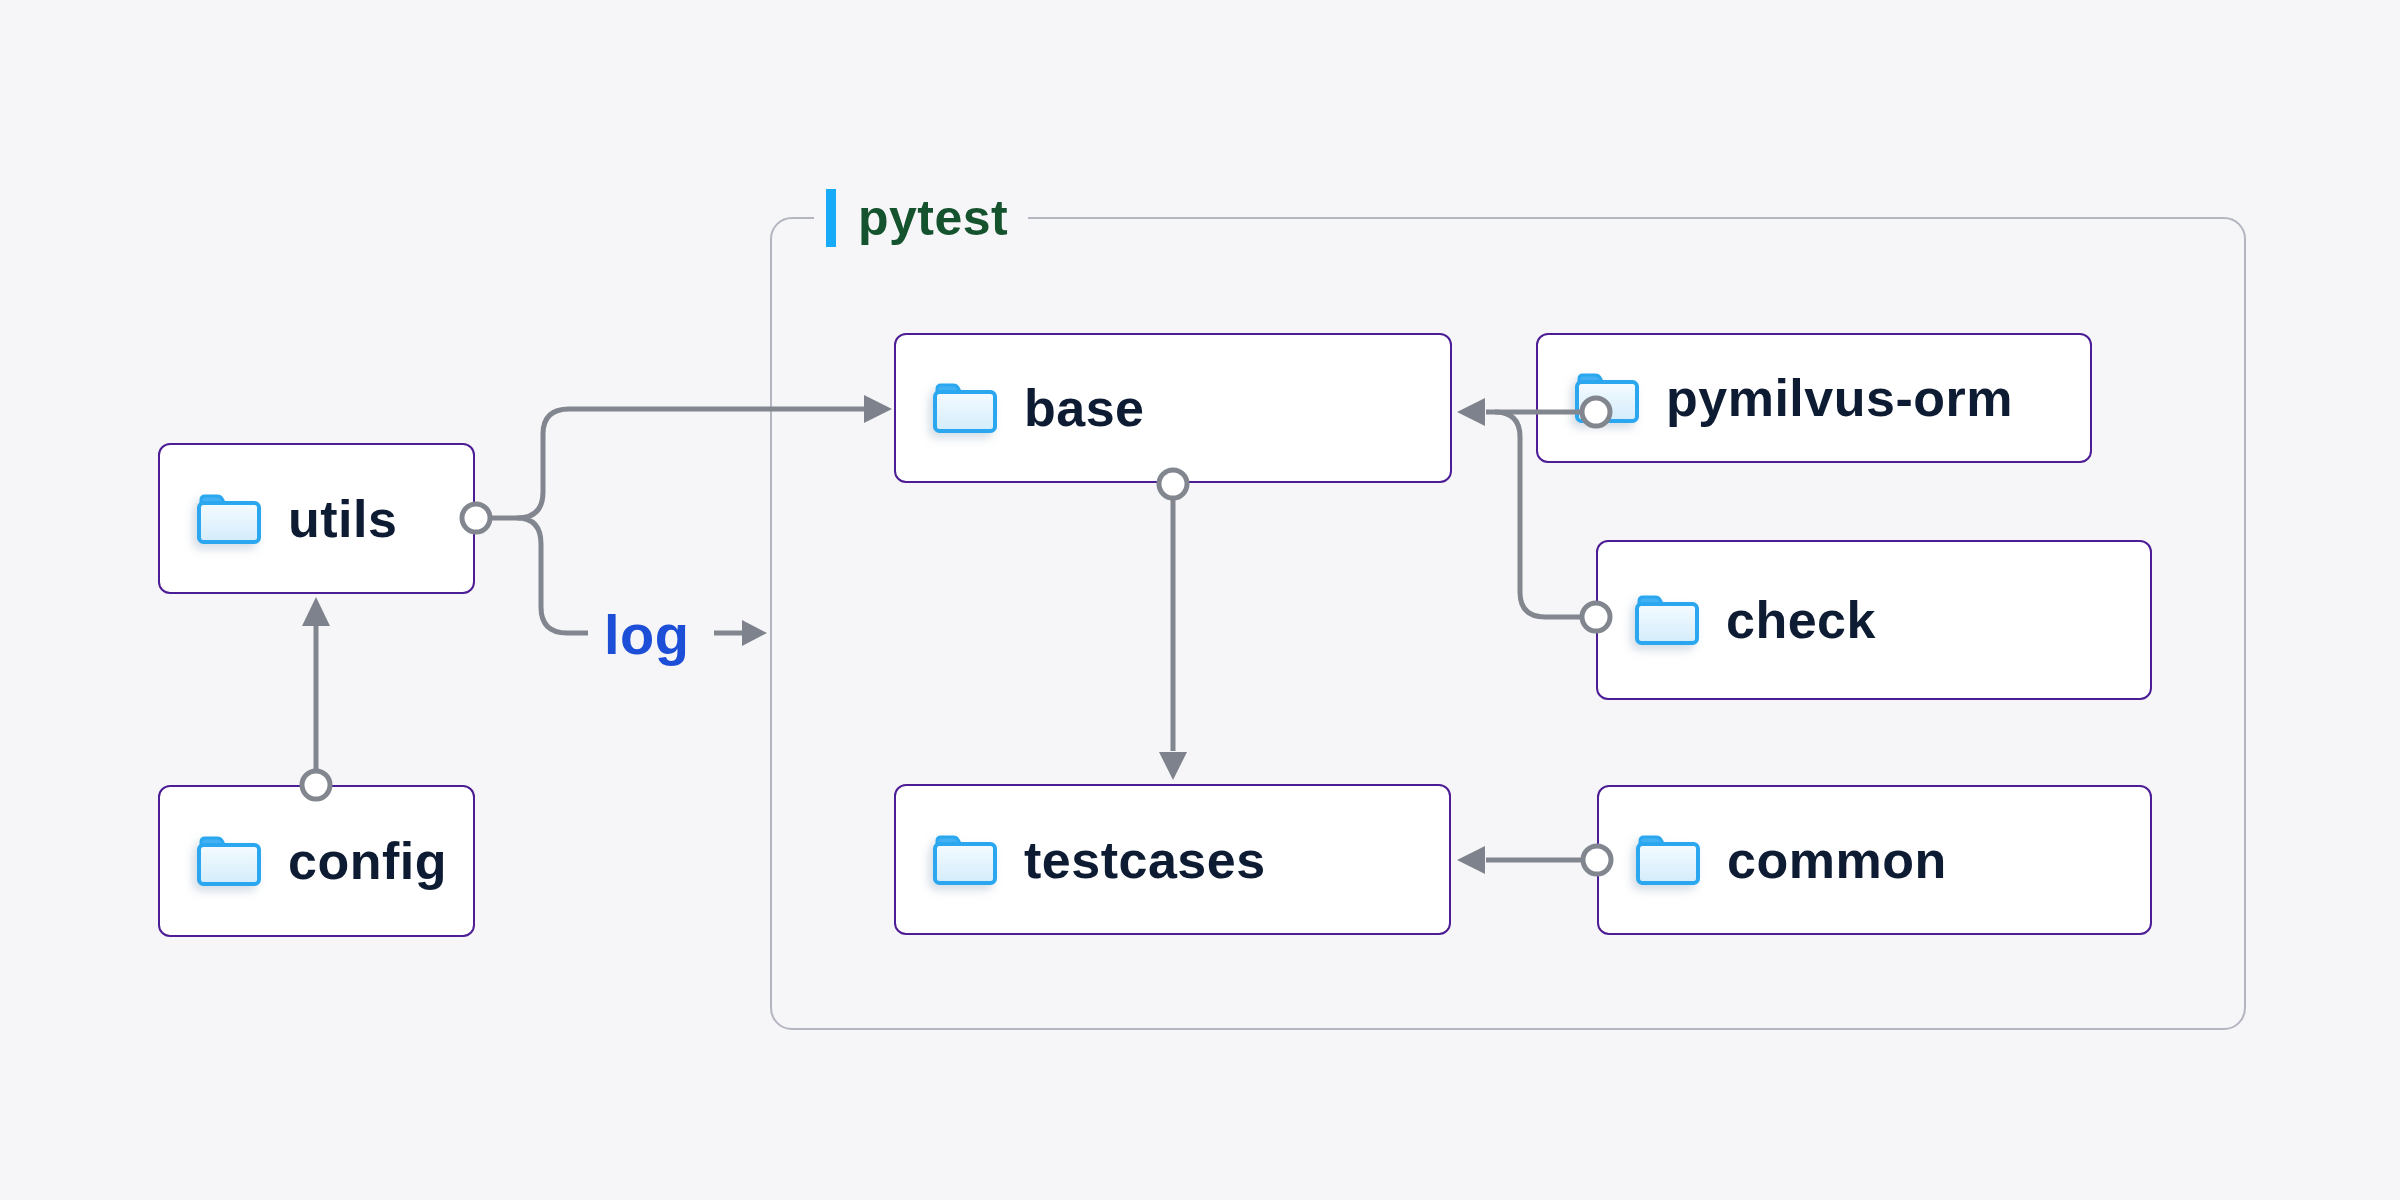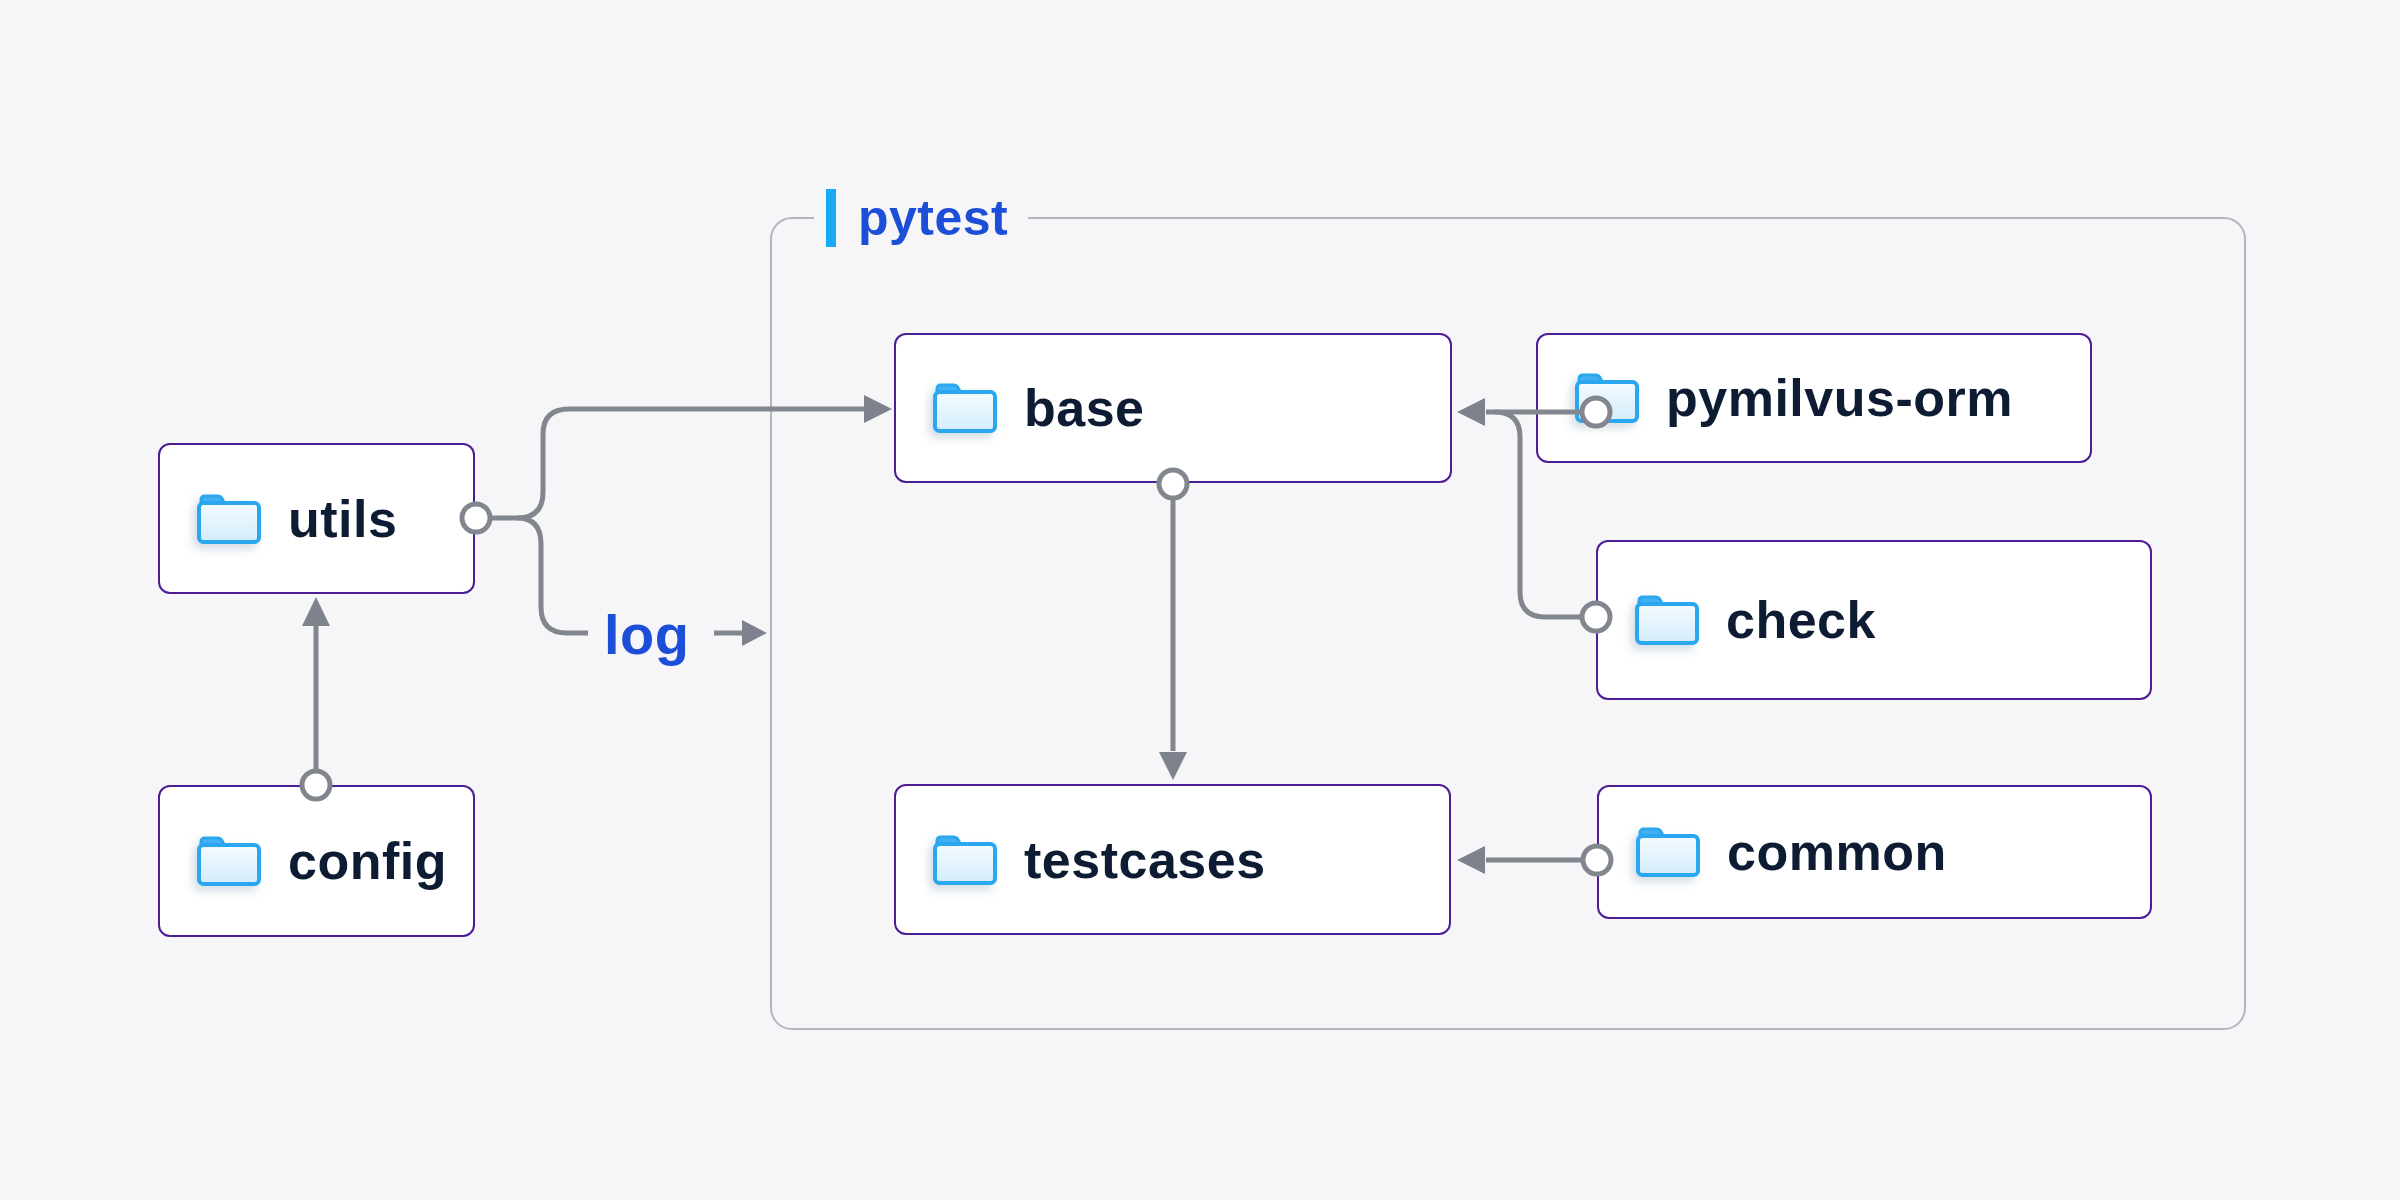--- a/index.html
+++ b/index.html
@@ -39,21 +39,21 @@
   .accent-bar {
     width: 10px;
     height: 58px;
     background: #17aaf6;
     margin-right: 22px;
     flex: none;
   }
   .container-title .title-text {
     font-size: 50px;
     font-weight: 700;
-    color: #1d4ed8;
+    color: #14532d;
     white-space: nowrap;
     letter-spacing: 0.5px;
   }
   .node {
     position: absolute;
     background: #ffffff;
     border: 2px solid #4c1d95;
     border-radius: 12px;
     box-sizing: border-box;
     display: flex;
@@ -187,21 +187,21 @@
   <div class="node" style="left:894px; top:784px; width:557px; height:151px;">
     <span class="folder">
       <svg width="66" height="52" viewBox="0 0 66 52">
         <path d="M5 14 V7 Q5 3 9 3 H21 Q25 3 26.5 6.5 L29.5 13 Z" fill="#42b0f2" stroke="#2aa7ef" stroke-width="3" stroke-linejoin="round"></path>
         <rect x="3" y="10" width="60" height="39" rx="4.5" fill="url(#folderGrad)" stroke="#2aa7ef" stroke-width="4"></rect>
       </svg>
     </span>
     <span class="label">testcases</span>
   </div>
 
-  <div class="node" style="left:1597px; top:785px; width:555px; height:134px;align-items:center;">
+  <div class="node" style="left:1597px; top:785px; width:555px; height:150px;align-items:center;">
     <span class="folder">
       <svg width="66" height="52" viewBox="0 0 66 52">
         <path d="M5 14 V7 Q5 3 9 3 H21 Q25 3 26.5 6.5 L29.5 13 Z" fill="#42b0f2" stroke="#2aa7ef" stroke-width="3" stroke-linejoin="round"></path>
         <rect x="3" y="10" width="60" height="39" rx="4.5" fill="url(#folderGrad)" stroke="#2aa7ef" stroke-width="4"></rect>
       </svg>
     </span>
     <span class="label">common</span>
   </div>
 
   <div class="edge-label">log</div>

